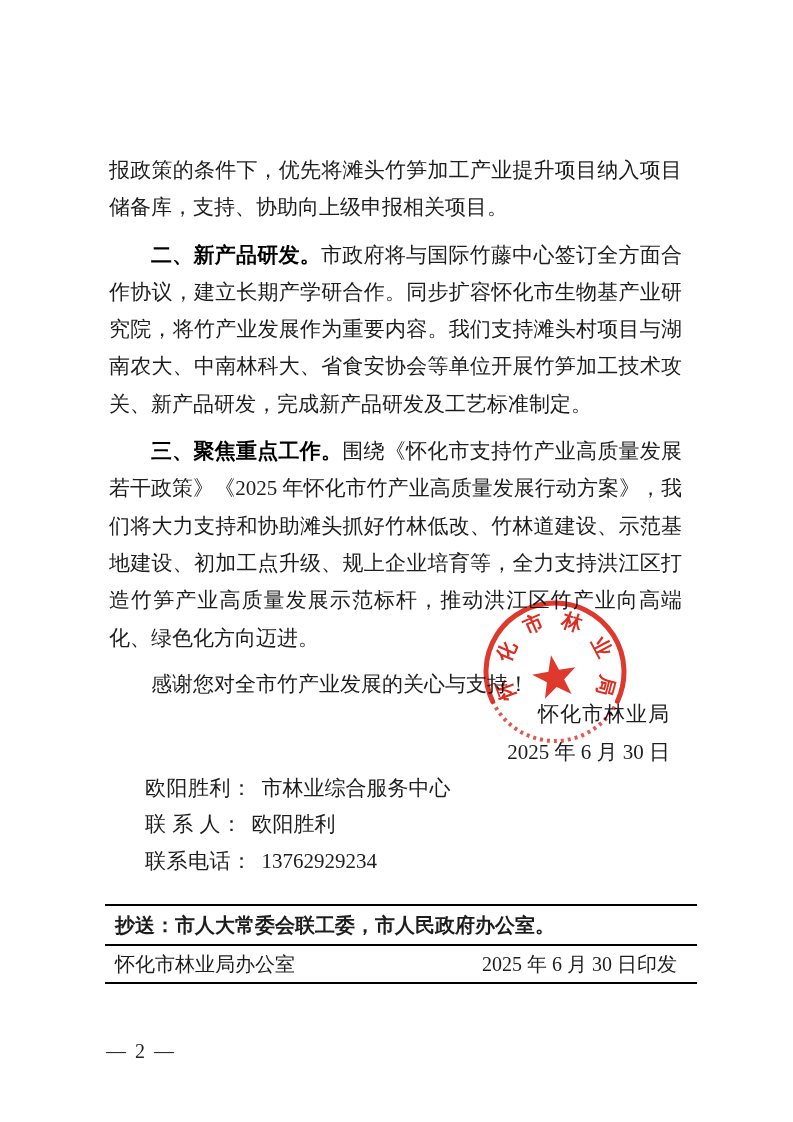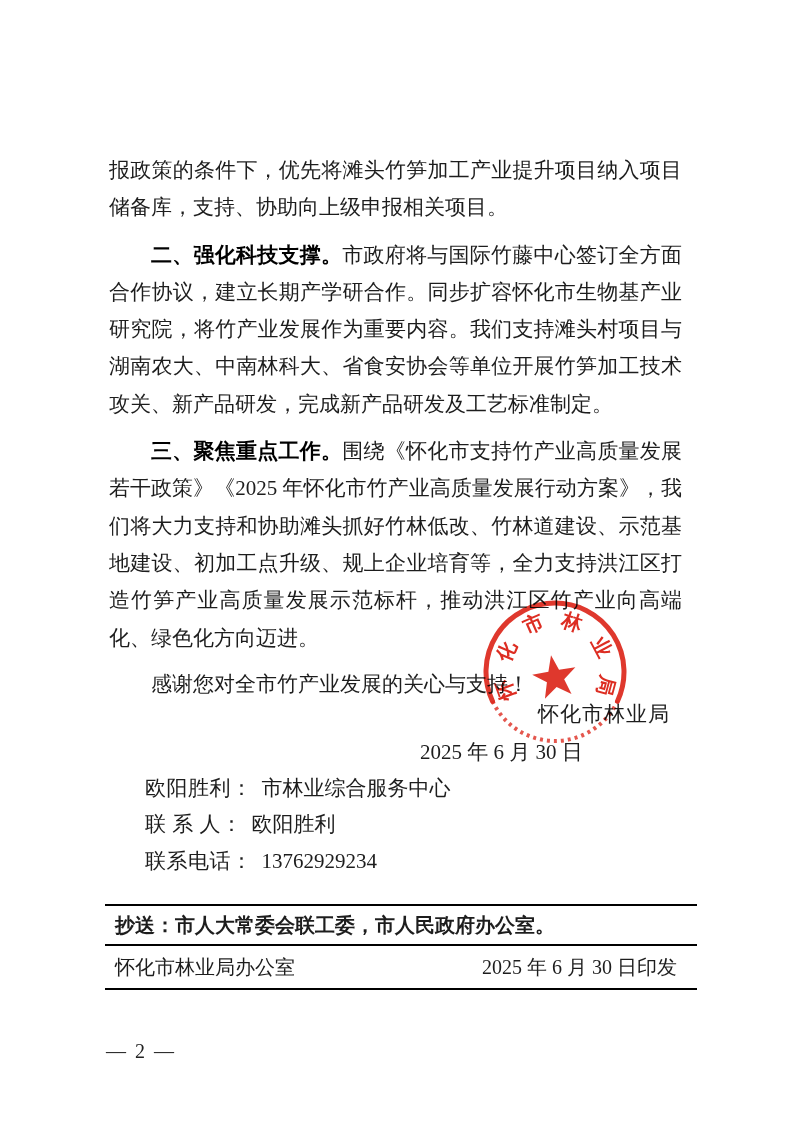--- a/index.html
+++ b/index.html
@@ -24,21 +24,21 @@
     font-family:"Liberation Sans","DejaVu Sans",sans-serif;
     color:#000;
   }
   
   .sig-org{
     position:absolute;left:420px;top:700px;width:250px;
     text-align:right;font-size:21px;letter-spacing:1px;
   }
   .sig-date{
     position:absolute;left:420px;top:738px;width:250px;
-    text-align:left;font-size:21px;
+    text-align:right;font-size:21px;
   }
   
   .seal{
     position:absolute;left:475px;top:592px;width:160px;height:160px;
     mix-blend-mode:multiply;
     color:#dd2d22;
   }
   .seal svg{display:block;width:160px;height:160px;}
   .seal-char{
     font-size:20px;font-weight:700;
@@ -58,36 +58,36 @@
   .footer{
     position:absolute;left:105px;top:904px;width:592px;
     border-top:2.5px solid #000;border-bottom:2.5px solid #000;
     font-size:20px;
   }
   .footer-cc{
     height:38px;display:flex;align-items:center;
     padding-left:10px;border-bottom:2px solid #000;font-weight:bold;
   }
   .footer-issue{
-    height:42px;display:flex;align-items:center;justify-content:space-between;
+    height:36px;display:flex;align-items:center;justify-content:space-between;
     padding-left:10px;padding-right:20px;
   }
   .page-num{
     position:absolute;left:106px;top:1040px;
     font-size:20px;letter-spacing:2px;color:#222;
   }
 </style>
 </head>
 <body>
 
 <div class="page">
 
   <div class="doc-body">
     <p class="para continuation"><span>报政策的条件下，优先将滩头竹笋加工产业提升项目纳入项目储备库，支持、协助向上级申报相关项目。</span></p>
-    <p class="para"><span class="lead">二、强化科技支撑。</span><span>市政府将与国际竹藤中心签订全方面合作协议，建立长期产学研合作。同步扩容怀化市生物基产业研究院，将竹产业发展作为重要内容。我们支持滩头村项目与湖南农大、中南林科大、省食安协会等单位开展竹笋加工技术攻关、新产品研发，完成新产品研发及工艺标准制定。</span></p>
+    <p class="para"><span class="lead">二、新产品研发。</span><span>市政府将与国际竹藤中心签订全方面合作协议，建立长期产学研合作。同步扩容怀化市生物基产业研究院，将竹产业发展作为重要内容。我们支持滩头村项目与湖南农大、中南林科大、省食安协会等单位开展竹笋加工技术攻关、新产品研发，完成新产品研发及工艺标准制定。</span></p>
     <p class="para"><span class="lead">三、聚焦重点工作。</span><span>围绕《怀化市支持竹产业高质量发展若干政策》《2025 年怀化市竹产业高质量发展行动方案》，我们将大力支持和协助滩头抓好竹林低改、竹林道建设、示范基地建设、初加工点升级、规上企业培育等，全力支持洪江区打造竹笋产业高质量发展示范标杆，推动洪江区竹产业向高端化、绿色化方向迈进。</span></p>
     <p class="para"><span>感谢您对全市竹产业发展的关心与支持！</span></p>
   </div>
 
   <div class="sig-org">怀化市林业局</div>
   <div class="sig-date">2025 年 6 月 30 日</div>
 
   <div class="seal" style="color: rgb(221, 45, 34);">
     <svg viewBox="0 0 160 160" xmlns="http://www.w3.org/2000/svg">
 

